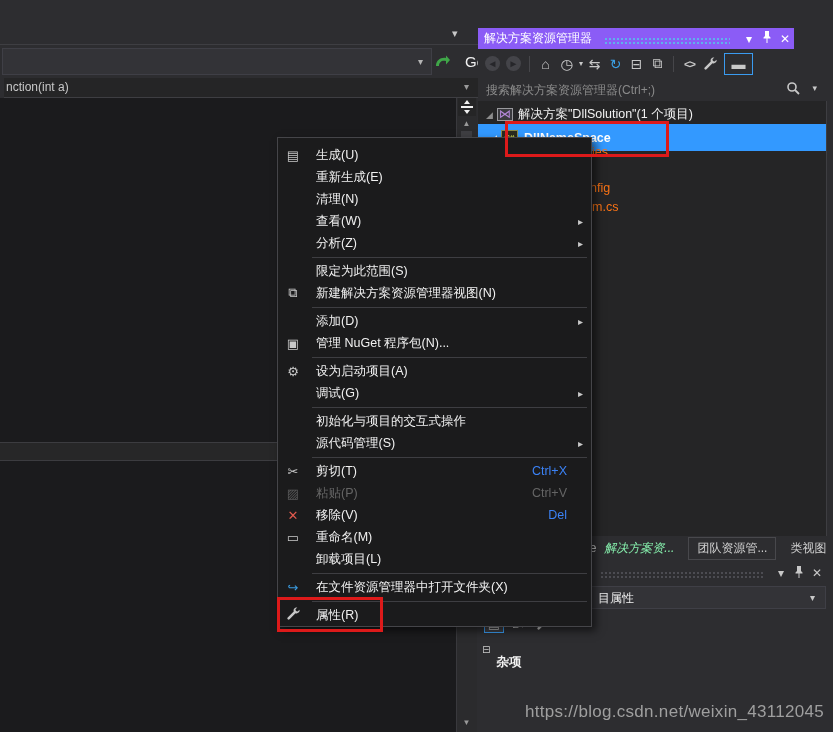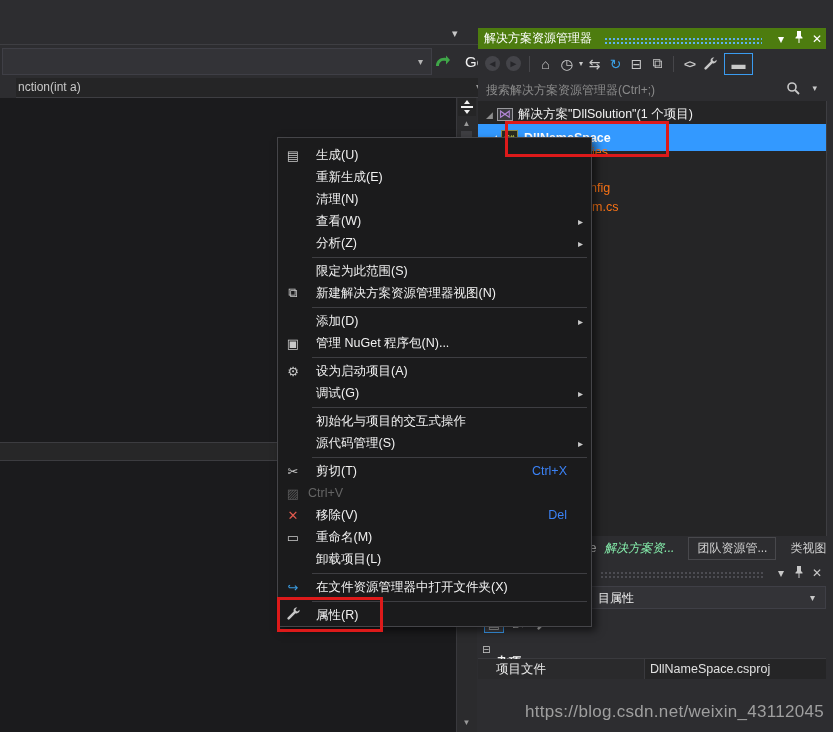--- a/index.html
+++ b/index.html
@@ -11,36 +11,36 @@
   }
   .abs{position:absolute;}
 
   
   #top-band{left:0;top:0;width:478px;height:44px;background:#2d2d30;border-bottom:1px solid #3e3e42;}
   #top-band-caret{left:452px;top:27px;color:#c8c8c8;font-size:11px;}
   #combo-band{left:0;top:45px;width:478px;height:32px;background:#2d2d30;}
   #nav-combo{left:2px;top:48px;width:428px;height:25px;background:#333337;border:1px solid #3f3f46;}
   #nav-combo-caret{right:8px;top:7px;color:#b5b5b5;font-size:10px;position:absolute;}
   #go-btn{left:434px;top:48px;height:27px;display:flex;align-items:center;gap:15px;color:#f0f0f0;font-size:15px;}
-  #nav-bar{left:16px;top:78px;width:478px;height:19px;background:#252526;border-bottom:1px solid #3e3e42;}
+  #nav-bar{left:4px;top:78px;width:478px;height:19px;background:#252526;border-bottom:1px solid #3e3e42;}
   #breadcrumb-text{left:2px;top:2px;position:absolute;color:#c8c8c8;font-size:12px;}
   #nav-bar-caret{left:460px;top:3px;position:absolute;color:#9a9a9a;font-size:10px;}
   #editor{left:0;top:98px;width:456px;height:634px;background:#1b1b1d;}
   #h-split-band{left:0;top:442px;width:456px;height:17px;background:#272728;border-top:1px solid #3c3c40;border-bottom:1px solid #3c3c40;}
   #v-scrollbar{left:456px;top:98px;width:20px;height:634px;background:#2b2b2d;border-left:1px solid #39393d;}
   #split-handle{left:1px;top:0;width:18px;height:18px;background:#252526;display:flex;align-items:center;justify-content:center;position:absolute;}
   #scroll-up{left:0;top:21px;width:19px;text-align:center;color:#9a9a9a;font-size:8px;position:absolute;}
   #scroll-thumb{left:4px;top:33px;width:11px;height:12px;background:#3e3e42;position:absolute;}
   #scroll-down{left:0;bottom:5px;width:19px;text-align:center;color:#9a9a9a;font-size:8px;position:absolute;}
 
   
   #right-panel{left:478px;top:0;width:355px;height:732px;background:#2d2d30;}
   #right-panel .inner{position:absolute;}
 
-  #se-titlebar{left:0;top:28px;width:348px;height:21px;background:#4d7c0f;display:flex;align-items:center;}
+  #se-titlebar{left:0;top:28px;width:316px;height:21px;background:#8b5cf6;display:flex;align-items:center;}
   #se-title{color:#fff;font-size:12px;margin-left:6px;white-space:nowrap;}
   #se-grip{flex:1;height:8px;margin:4px 10px 0 12px;background-image:radial-gradient(#5fb0ee 1px,transparent 1.2px);background-size:4px 4px;}
   .win-ctl{color:#fff;font-size:12px;width:18px;text-align:center;cursor:default;}
   #props-header .win-ctl{color:#c8c8c8;}
 
   #se-toolbar{left:0;top:49px;width:348px;height:29px;display:flex;align-items:center;padding-left:5px;gap:2px;}
   .tb-btn{min-width:19px;height:20px;display:inline-flex;align-items:center;justify-content:center;color:#c8c8c8;font-size:14px;}
   .tb-btn.circ{width:15px;height:15px;min-width:15px;border-radius:50%;background:#47474c;color:#26262a;font-size:10px;margin:0 2px;}
   .tb-btn.dis{opacity:.9;}
   .tb-btn.boxed{border:1px solid #3a9bf0;padding:0 4px;margin-left:2px;}
@@ -249,24 +249,20 @@
         </svg>
       </span>
     </div>
 
   <div class="inner" id="prop-grid">
     <div id="prop-category">
       <span id="prop-cat-box">⊟</span>
       <span id="prop-cat-label">杂项</span>
     </div>
     <div id="prop-rows">
-        <div class="prop-row">
-          <span class="prop-name">项目文件</span>
-          <span class="prop-value">DllNameSpace.csproj</span>
-        </div>
       </div>
   </div>
 
   <div class="inner" id="watermark">https://blog.csdn.net/weixin_43112045</div>
 </div>
 
 <div class="abs" id="context-menu">
     <div class="menu-item">
       <span class="mi-icon">▤</span>
       <span class="mi-label">生成(U)</span>
@@ -352,20 +348,21 @@
     <div class="menu-sep">
       <i></i>
     </div>
     <div class="menu-item">
       <span class="mi-icon">✂</span>
       <span class="mi-label">剪切(T)</span>
       <span class="mi-shortcut">Ctrl+X</span>
     </div>
     <div class="menu-item disabled">
       <span class="mi-icon">▨</span>
+      <span class="mi-label">粘贴(P)</span>
       <span class="mi-shortcut">Ctrl+V</span>
     </div>
     <div class="menu-item">
       <span class="mi-icon" style="color: rgb(224, 90, 78);">✕</span>
       <span class="mi-label">移除(V)</span>
       <span class="mi-shortcut">Del</span>
     </div>
     <div class="menu-item">
       <span class="mi-icon">▭</span>
       <span class="mi-label">重命名(M)</span>

